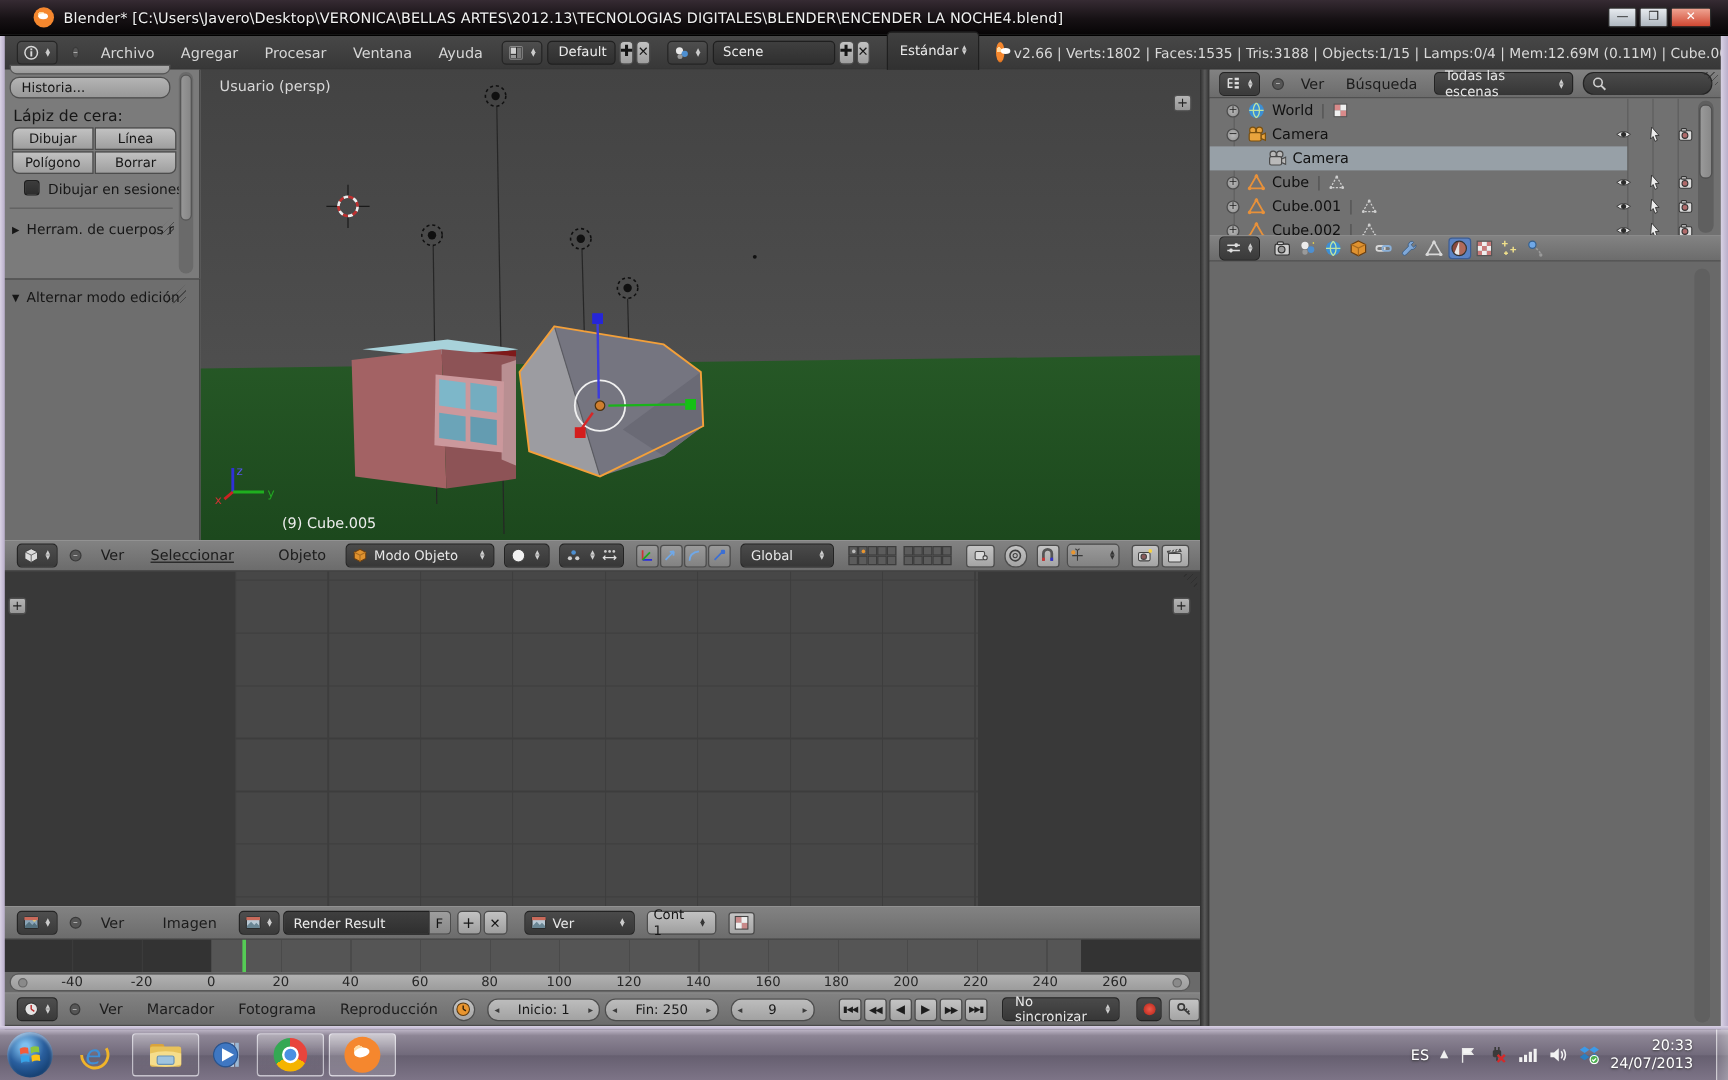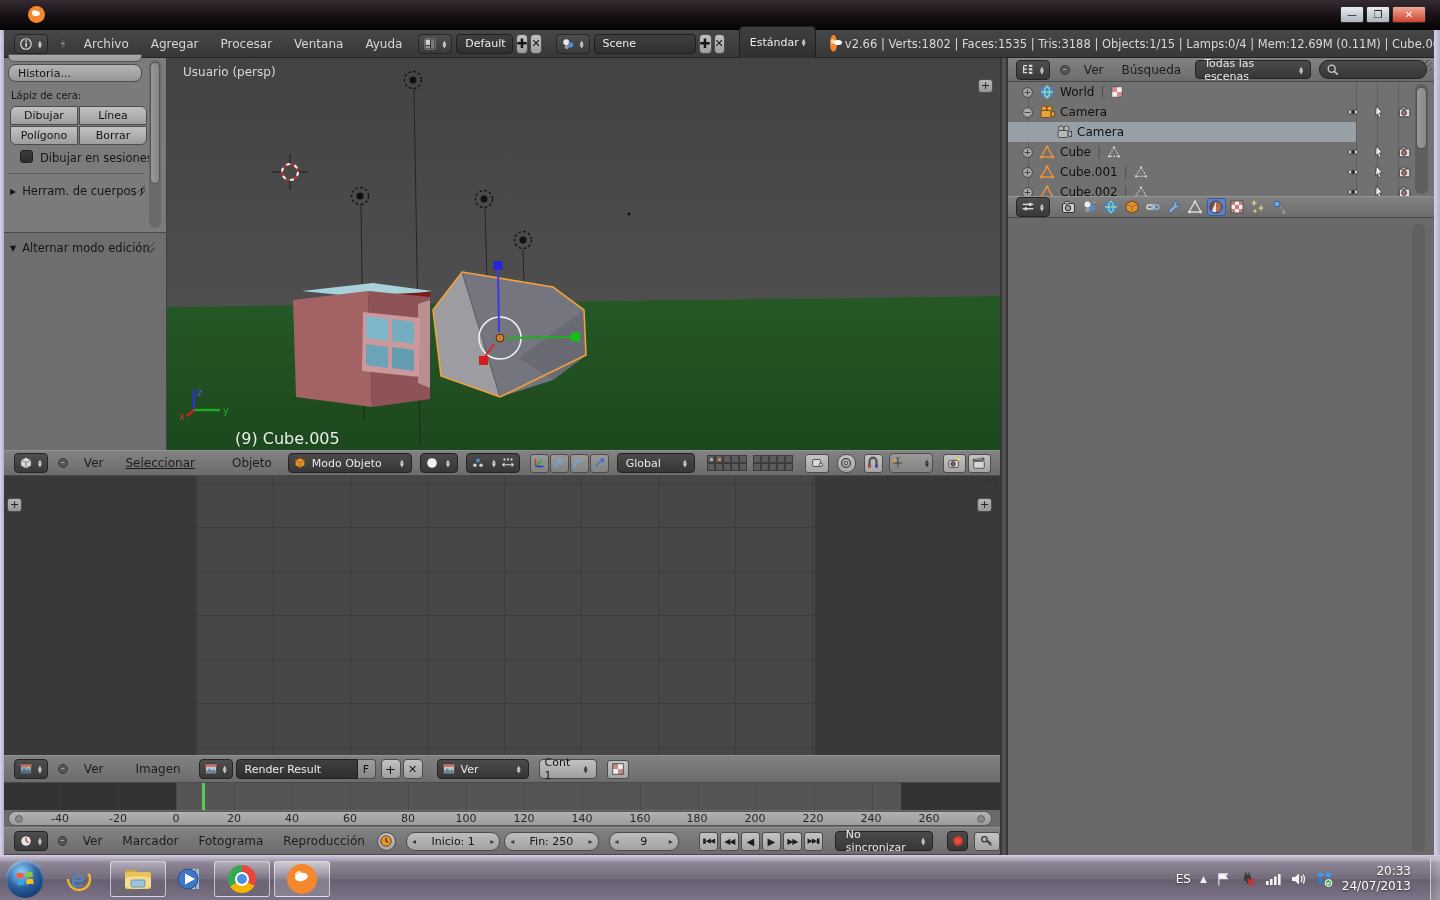--- a/index.html
+++ b/index.html
@@ -44,20 +44,21 @@
 .tbtn{width:56px;height:36px;border:1px solid rgba(250,250,255,.6);border-radius:3px;background:linear-gradient(rgba(255,255,255,.32),rgba(255,255,255,.06) 50%,rgba(0,0,0,.08));display:flex;align-items:center;justify-content:center;margin-right:4px;}
 .tbtn.active{background:linear-gradient(rgba(255,255,255,.55),rgba(255,255,255,.2) 50%,rgba(255,255,255,.12));}
 </style>
 </head>
 <body>
 
 <div id="screen">
 
   <div class="abs titlebar">
     <span class="blogo"></span>
+    <span class="txt">Blender* [C:\Users\Javero\Desktop\VERONICA\BELLAS ARTES\2012.13\TECNOLOGIAS DIGITALES\BLENDER\ENCENDER LA NOCHE4.blend]</span>
     <span style="margin-left:auto;display:flex;gap:2px;margin-right:14px;">
       <span class="wbtn" style="width:24px">—</span>
       <span class="wbtn" style="width:24px">❐</span>
       <span class="wbtn close" style="width:34px">✕</span>
     </span>
   </div>
 
   <div class="abs" style="left:0;top:30px;width:1440px;height:28px;background:linear-gradient(#474747,#383838);border-bottom:1px solid #222;display:flex;align-items:center;">
     <span class="etype" style="margin-left:14px;">
       <svg class="ic14" viewBox="0 0 16 16">
@@ -112,21 +113,21 @@
           <i>▼</i>
         </span>
     </span>
     <span class="blogo" style="margin:0 8px 0 14px;"></span>
     <span style="color:#d9d9d9;font-size:11.5px;white-space:nowrap;">v2.66 | Verts:1802 | Faces:1535 | Tris:3188 | Objects:1/15 | Lamps:0/4 | Mem:12.69M (0.11M) | Cube.00</span>
   </div>
 
   <div class="abs" style="left:0;top:58px;width:167px;height:174px;background:#7b7b7b;border-right:1px solid #3f3f3f;">
     <div class="abs" style="left:8px;top:-4px;width:134px;height:8px;border:1px solid #555;border-radius:0 0 6px 6px;background:linear-gradient(#ababab,#9a9a9a);"></div>
     <div class="abs w-light" style="left:8px;top:6px;width:134px;height:18px;justify-content:flex-start;padding-left:9px;background:linear-gradient(#b4b4b4,#989898);border-radius:8px;">Historia...</div>
-    <div class="abs" style="left:11px;top:32px;font-size:10px;color:#161616;">Lápiz de cera:</div>
+    <div class="abs" style="left:11px;top:32px;font-size:13px;color:#161616;">Lápiz de cera:</div>
     <div class="abs w-light" style="left:10px;top:48px;width:68px;height:19px;border-radius:6px 0 0 0;">Dibujar</div>
     <div class="abs w-light" style="left:79px;top:48px;width:68px;height:19px;border-radius:0 6px 0 0;">Línea</div>
     <div class="abs w-light" style="left:10px;top:68px;width:68px;height:19px;border-radius:0 0 0 6px;">Polígono</div>
     <div class="abs w-light" style="left:79px;top:68px;width:68px;height:19px;border-radius:0 0 6px 0;">Borrar</div>
     <div class="abs" style="left:20px;top:92px;width:13px;height:13px;border-radius:3px;background:linear-gradient(#3c3c3c,#2d2d2d);border:1px solid #1e1e1e;"></div>
     <div class="abs" style="left:40px;top:93px;font-size:11.5px;color:#161616;">Dibujar en sesiones</div>
     <div class="abs" style="left:8px;top:115px;width:136px;height:1px;background:#5e5e5e;"></div>
     <div class="abs" style="left:10px;top:126px;display:flex;align-items:center;gap:6px;font-size:11.5px;color:#161616;">
       <span style="font-size:8px;">▶</span>
       <span>Herram. de cuerpos r</span>
@@ -230,21 +231,21 @@
       <g font-size="10">
         <line x1="27" y1="332" x2="27" y2="352" stroke="#2f2fd9" stroke-width="2.4"></line>
         <line x1="27" y1="352" x2="53" y2="352" stroke="#1fae1f" stroke-width="2.4"></line>
         <line x1="27" y1="352" x2="20" y2="358" stroke="#cc2222" stroke-width="2.4"></line>
         <text x="30" y="338" fill="#5555ee">z</text>
         <text x="56" y="356" fill="#22aa22">y</text>
         <text x="12" y="362" fill="#cc3333">x</text>
       </g>
     </svg>
     <div class="abs" style="left:16px;top:7px;font-size:12px;color:#d8d8d8;">Usuario (persp)</div>
-    <div class="abs" style="left:68px;top:371px;font-size:16px;color:#ededed;">(9) Cube.005</div>
+    <div class="abs" style="left:68px;top:371px;font-size:12px;color:#ededed;">(9) Cube.005</div>
     <div class="abs plus-tab" style="left:811px;top:21px;">+</div>
   </div>
 
   <div class="abs hdr" style="left:0;top:450px;width:1000px;height:26px;">
     <span class="etype" style="margin-left:14px;">
       <svg class="ic14" viewBox="0 0 16 16">
           <polygon points="8,1.5 14,4.5 14,11 8,14.5 2,11 2,4.5" fill="#dcdcdc" stroke="#333" stroke-width=".8"></polygon>
           <polyline points="2,4.5 8,7.5 14,4.5" fill="none" stroke="#555" stroke-width=".8"></polyline>
           <line x1="8" y1="7.5" x2="8" y2="14.5" stroke="#555" stroke-width=".8"></line>
         </svg>

